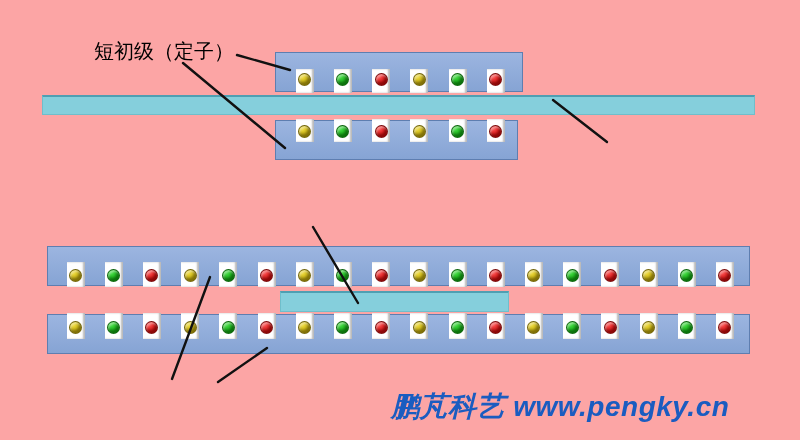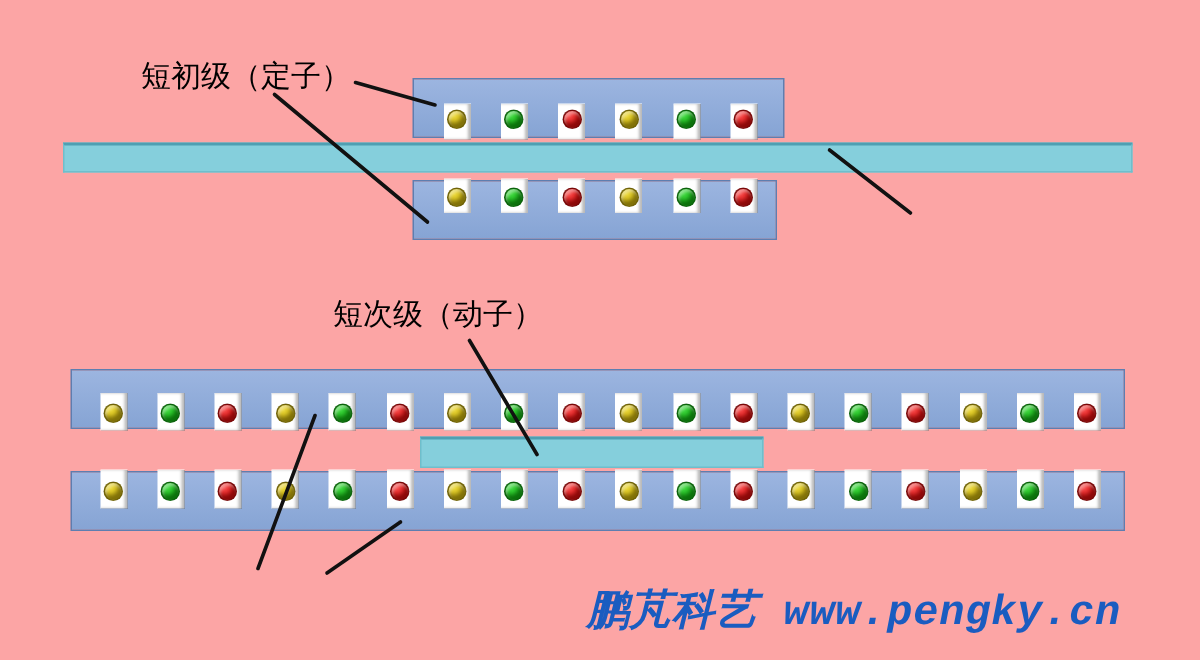--- a/index.html
+++ b/index.html
@@ -194,16 +194,15 @@
   <svg class="overlay" width="800" height="440">
       <line x1="237" y1="55" x2="290" y2="70" stroke="#111111" stroke-width="2.4" stroke-linecap="round"></line>
       <line x1="183" y1="63" x2="285" y2="148" stroke="#111111" stroke-width="2.4" stroke-linecap="round"></line>
       <line x1="553" y1="100" x2="607" y2="142" stroke="#111111" stroke-width="2.4" stroke-linecap="round"></line>
       <line x1="313" y1="227" x2="358" y2="303" stroke="#111111" stroke-width="2.4" stroke-linecap="round"></line>
       <line x1="172" y1="379" x2="210" y2="277" stroke="#111111" stroke-width="2.4" stroke-linecap="round"></line>
       <line x1="218" y1="382" x2="267" y2="348" stroke="#111111" stroke-width="2.4" stroke-linecap="round"></line>
     </svg>
 
   <div class="label" id="label-short-primary" style="color: rgb(0, 0, 0);">短初级（定子）</div>
-  <div class="label" id="label-short-secondary" style="color: rgb(0, 0, 0);">短次级（动子）</div>
-
-  <div class="watermark" style="color: rgb(26, 92, 192); font-family: Liberation Mono, monospace;">鹏芃科艺 www.pengky.cn</div>
+
+  <div class="watermark" style="color: rgb(26, 92, 192);">鹏芃科艺 www.pengky.cn</div>
 </div>
 
 </body></html>

